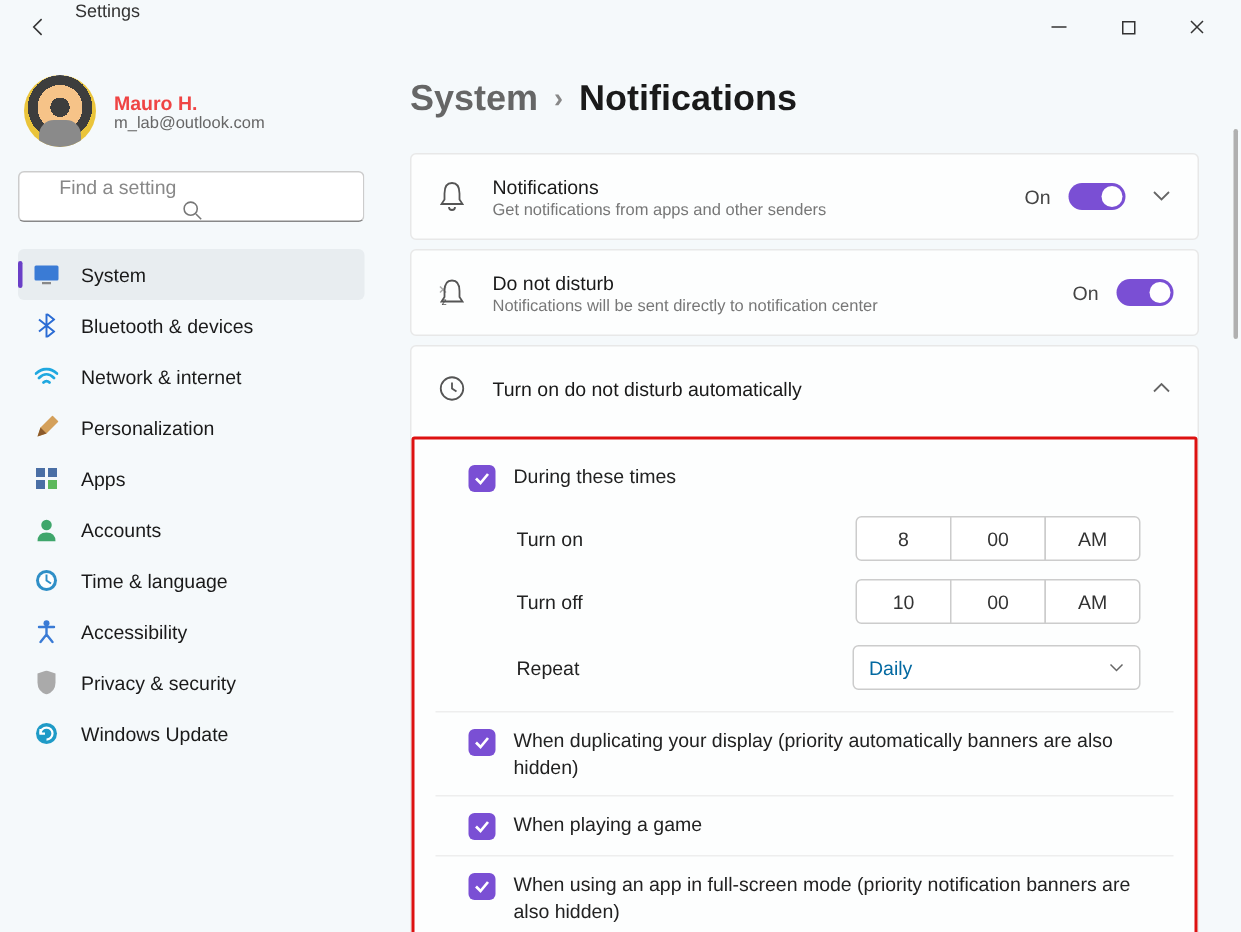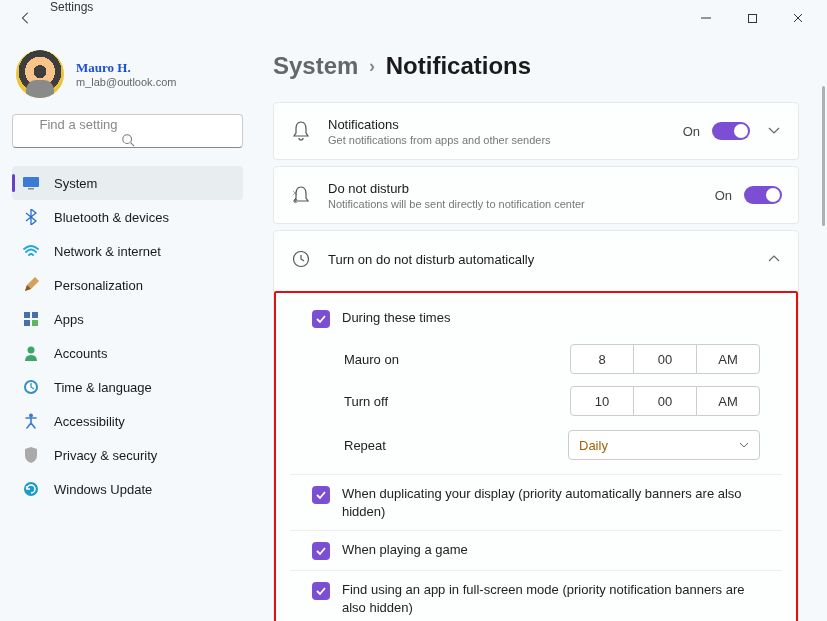--- a/index.html
+++ b/index.html
@@ -10,21 +10,21 @@
   .app-title { font-size: 12px; color:#333; margin-left: 4px; }
   .win-controls { margin-left:auto; display:flex; }
   .win-btn { width: 46px; height: 36px; display:flex; align-items:center; justify-content:center; color:#333; cursor:pointer; }
   
   .content { display:flex; height: calc(621px - 36px); }
   
   .sidebar { width: 255px; padding: 10px 12px 0 12px; }
   .profile { display:flex; align-items:center; gap:12px; padding: 4px 4px 16px 4px; }
   .avatar { width: 48px; height: 48px; border-radius: 50%; background: radial-gradient(circle at 50% 45%, #3d3d3d 0%, #3d3d3d 18%, #f6c388 18%, #f6c388 42%, #3d3d3d 42%, #3d3d3d 60%, #eac43a 60%, #eac43a 100%); position:relative; overflow:hidden; }
   .avatar::after{content:"";position:absolute;left:10px;right:10px;bottom:-4px;height:22px;background:#8a8a8a;border-radius:10px 10px 0 0;}
-  .profile-name { font-size: 13px; font-weight: 600; color:#1d4ed8;font-family:Liberation Serif, serif; }
+  .profile-name { font-size: 13px; font-weight: 600; color:#ef4444; }
   .profile-email { font-size: 11px; color:#666; }
   
   .search-box { height: 34px; background:#fff; border:1px solid #ccc; border-bottom:1px solid #888; border-radius:4px; display:flex; align-items:center; padding:0 10px; margin-bottom: 18px; flex-direction: column; }
   .search-box input { flex:1; border:none; outline:none; font-size:13px; background:transparent; color:#333;}
   .search-box input::placeholder{color:#888;}
   .search-icon { color:#666; font-size:14px; }
   
   .nav { display:flex; flex-direction:column; gap:0px; }
   .nav-item { height: 34px; display:flex; align-items:center; gap:14px; padding: 0 10px; border-radius:4px; cursor:pointer; font-size:13px; color:#1a1a1a; position:relative;}
   .nav-item.active { background:#e8edf0; }
@@ -60,21 +60,21 @@
   
   .time-row { display:flex; align-items:center; padding: 6px 22px 6px 54px; font-size:13px; color:#222;}
   .time-label { width:180px; }
   .time-inputs { display:flex; gap:-1px; margin-left:auto;}
   .time-cell { width:64px; height:30px; border:1px solid #ccc; background:#fff; display:flex; align-items:center; justify-content:center; font-size:13px; color:#333; cursor:pointer;}
   .time-cell.first{border-radius:4px 0 0 4px;}
   .time-cell.last{border-radius:0 4px 4px 0;}
   .time-cell + .time-cell { margin-left:-1px;}
   
   .repeat-row { display:flex; align-items:center; padding: 8px 22px 14px 54px; font-size:13px; color:#222;}
-  .repeat-select { margin-left:auto; width:192px; height:30px; border:1px solid #ccc; border-radius:4px; background:#fff; display:flex; align-items:center; padding:0 10px; justify-content:space-between; cursor:pointer; color:#a16207;}
+  .repeat-select { margin-left:auto; width:192px; height:30px; border:1px solid #ccc; border-radius:4px; background:#fff; display:flex; align-items:center; padding:0 10px; justify-content:space-between; cursor:pointer; color:#0369a1;}
   
   svg { display:block; }
 </style>
 </head>
 <body>
 
 <div class="titlebar">
   <div class="back-btn">
     <svg width="14" height="14" viewBox="0 0 16 16">
         <path d="M10 2 L4 8 L10 14" stroke="#333" stroke-width="1.2" fill="none"></path>
@@ -285,21 +285,21 @@
       <div class="highlight-box">
         <div class="check-row">
           <div class="checkbox">
               <svg viewBox="0 0 12 12">
                 <path d="M2 6 L5 9 L10 3" stroke="#fff" stroke-width="1.8" fill="none"></path>
               </svg>
             </div>
           <span class="check-label">During these times</span>
         </div>
         <div class="time-row">
-          <span class="time-label">Mauro on</span>
+          <span class="time-label">Turn on</span>
           <div class="time-inputs">
             <div class="time-cell first">8</div>
             <div class="time-cell">00</div>
             <div class="time-cell last">AM</div>
           </div>
         </div>
         <div class="time-row">
           <span class="time-label">Turn off</span>
           <div class="time-inputs">
             <div class="time-cell first">10</div>
@@ -331,19 +331,19 @@
               </svg>
             </div>
           <span class="check-label">When playing a game</span>
         </div>
         <div class="check-row sep-top">
           <div class="checkbox">
               <svg viewBox="0 0 12 12">
                 <path d="M2 6 L5 9 L10 3" stroke="#fff" stroke-width="1.8" fill="none"></path>
               </svg>
             </div>
-          <span class="check-label">Find using an app in full-screen mode (priority notification banners are also hidden)</span>
+          <span class="check-label">When using an app in full-screen mode (priority notification banners are also hidden)</span>
         </div>
 
       </div>
     </div>
   </div>
 </div>
 
 </body></html>

